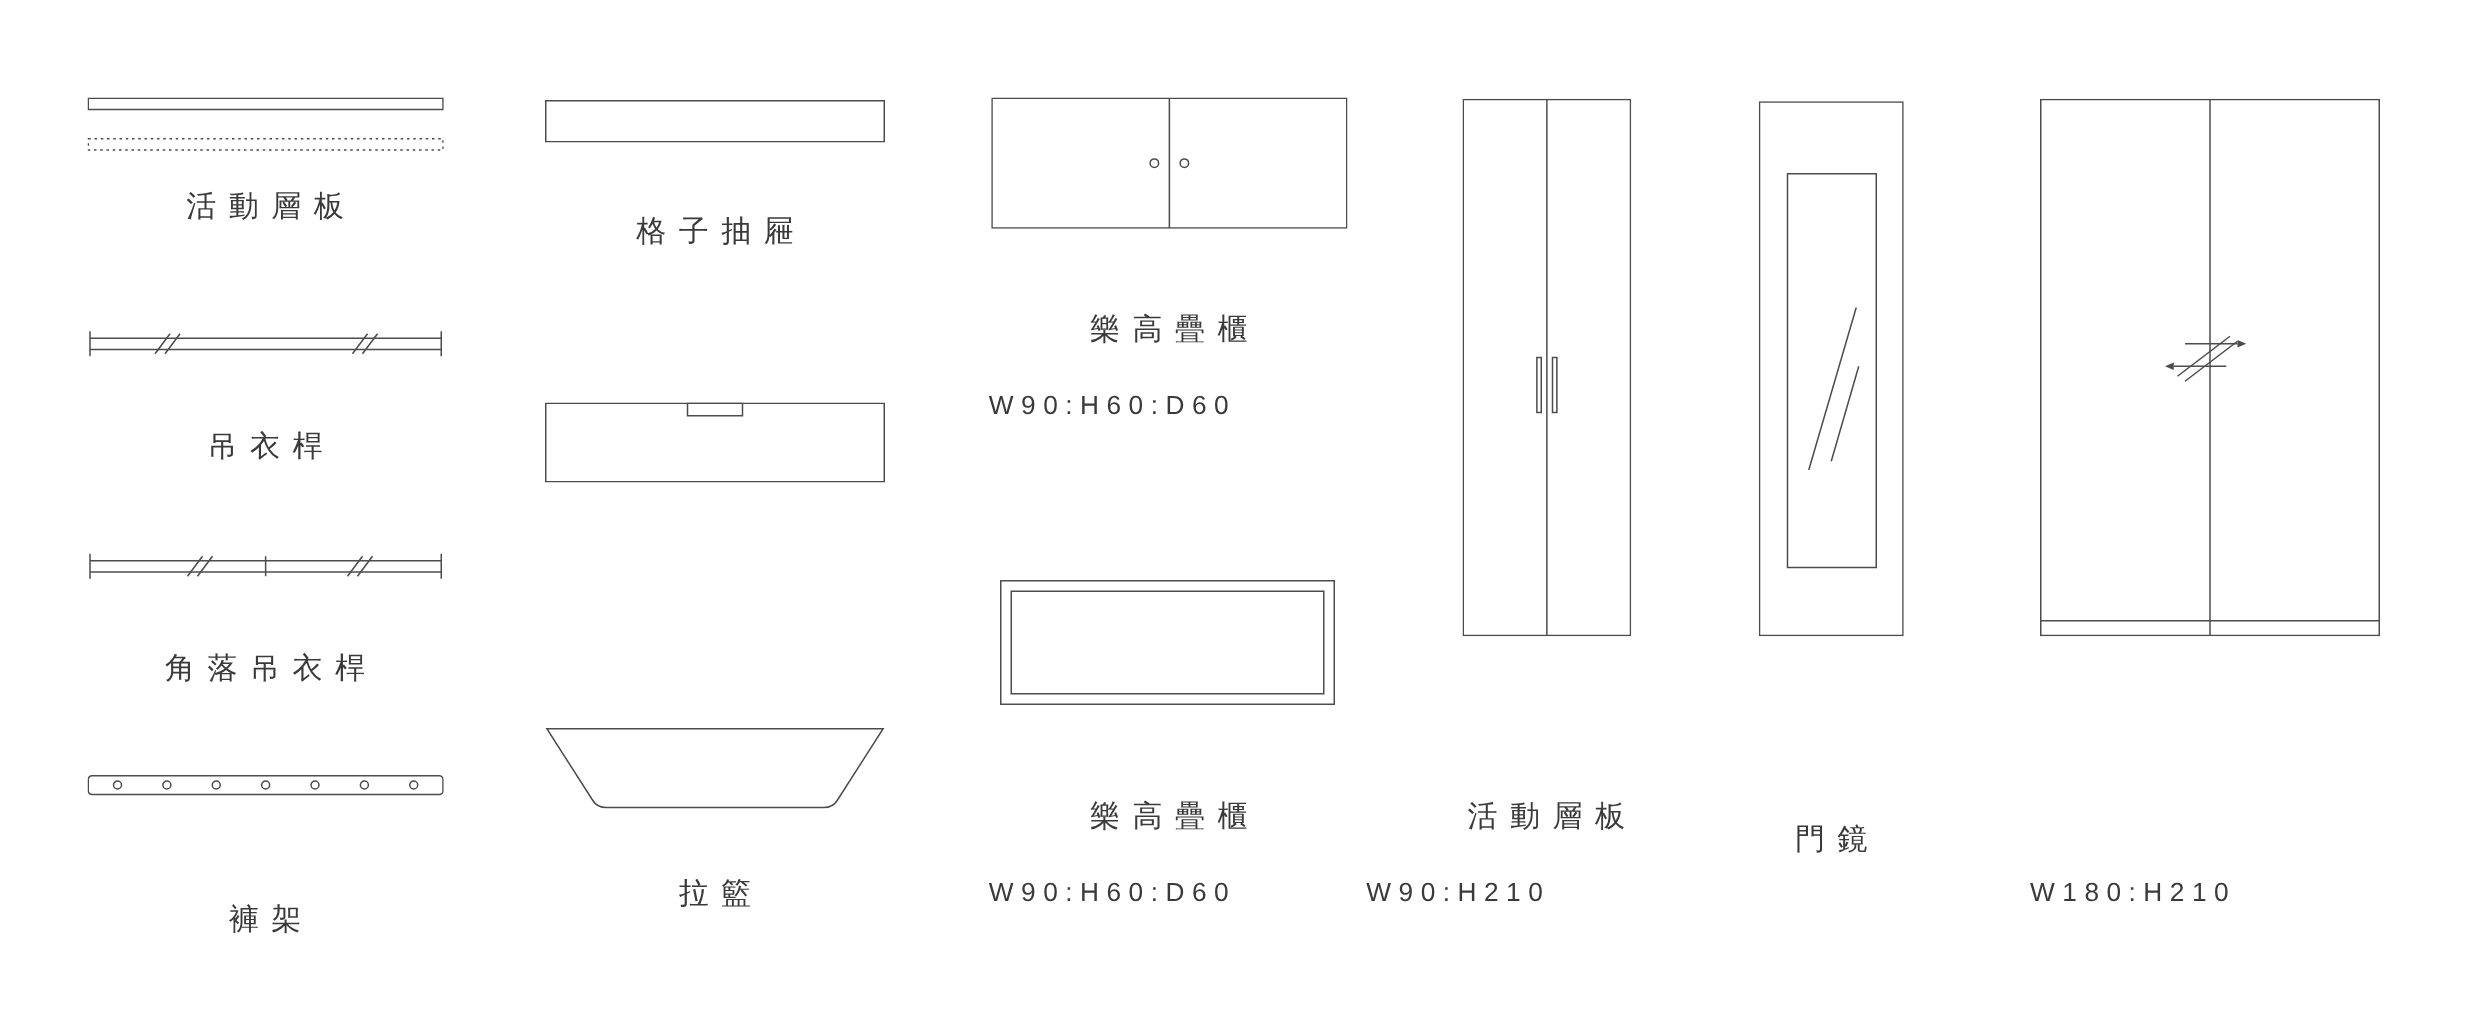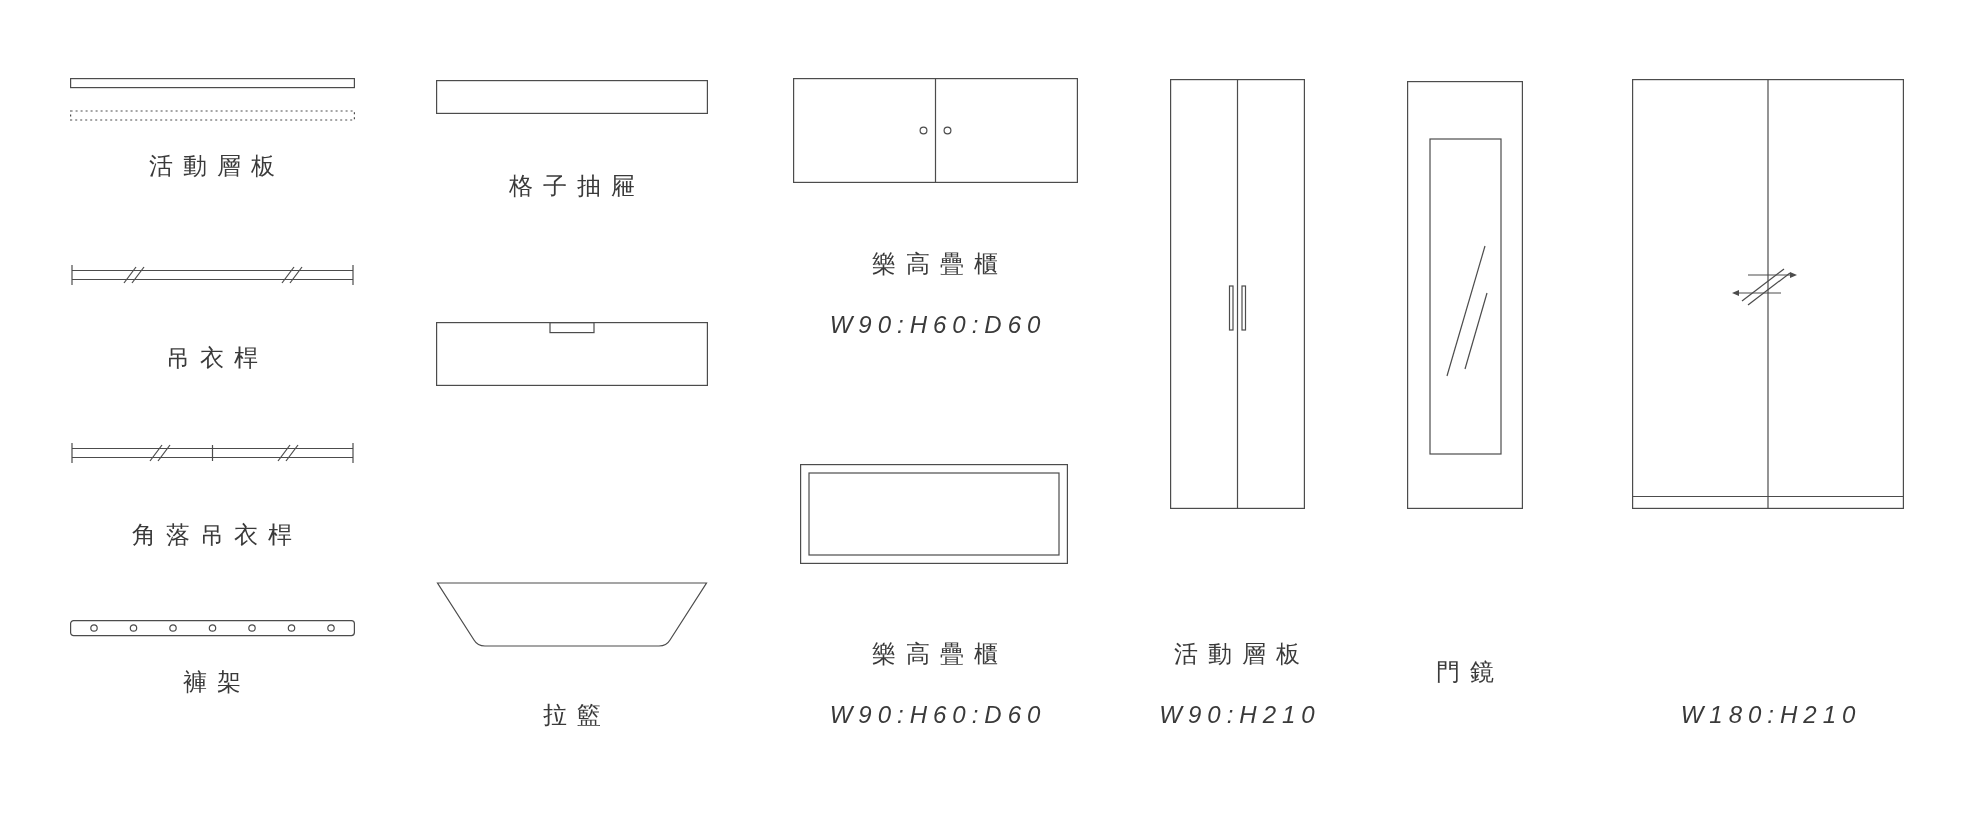--- a/index.html
+++ b/index.html
@@ -20,28 +20,26 @@
     font-size: 24px;
     letter-spacing: 10px;
     padding-left: 10px;
     color: #3a3a3a;
     line-height: 32px;
     white-space: nowrap;
   }
   .dim {
     position: absolute;
     width: 300px;
-    text-align: center;
-    font-size: 24px;
+    font-size: 21px;
     letter-spacing: 6px;
     padding-left: 6px;
     color: #3a3a3a;
     line-height: 32px;
     white-space: nowrap;
-    font-style: italic;
   }
 </style>
 </head>
 <body>
 
 <div class="canvas">
 
   <svg class="sym" style="left:70px; top:78px;" width="285" height="46" viewBox="0 0 285 46">
     <g fill="none" stroke="#4c4c4c" stroke-width="1.2">
       <rect x="0.6" y="0.6" width="283.8" height="9"></rect>
@@ -84,21 +82,21 @@
       <rect x="0.6" y="0.6" width="283.8" height="15" rx="3"></rect>
       <circle cx="24" cy="8" r="3.2"></circle>
       <circle cx="63.5" cy="8" r="3.2"></circle>
       <circle cx="103" cy="8" r="3.2"></circle>
       <circle cx="142.5" cy="8" r="3.2"></circle>
       <circle cx="182" cy="8" r="3.2"></circle>
       <circle cx="221.5" cy="8" r="3.2"></circle>
       <circle cx="261" cy="8" r="3.2"></circle>
     </g>
   </svg>
-  <div class="lbl" style="left:62px; top:666px;text-align:center;">褲架</div>
+  <div class="lbl" style="left:62px; top:720px;text-align:center;">褲架</div>
 
   <svg class="sym" style="left:436px; top:80px;" width="272" height="34" viewBox="0 0 272 34">
     <g fill="none" stroke="#4c4c4c" stroke-width="1.2">
       <rect x="0.6" y="0.6" width="270.8" height="32.8"></rect>
     </g>
   </svg>
   <div class="lbl" style="left:422px; top:170px;">格子抽屜</div>
 
   <svg class="sym" style="left:436px; top:322px;" width="272" height="64" viewBox="0 0 272 64">
     <g fill="none" stroke="#4c4c4c" stroke-width="1.2">

